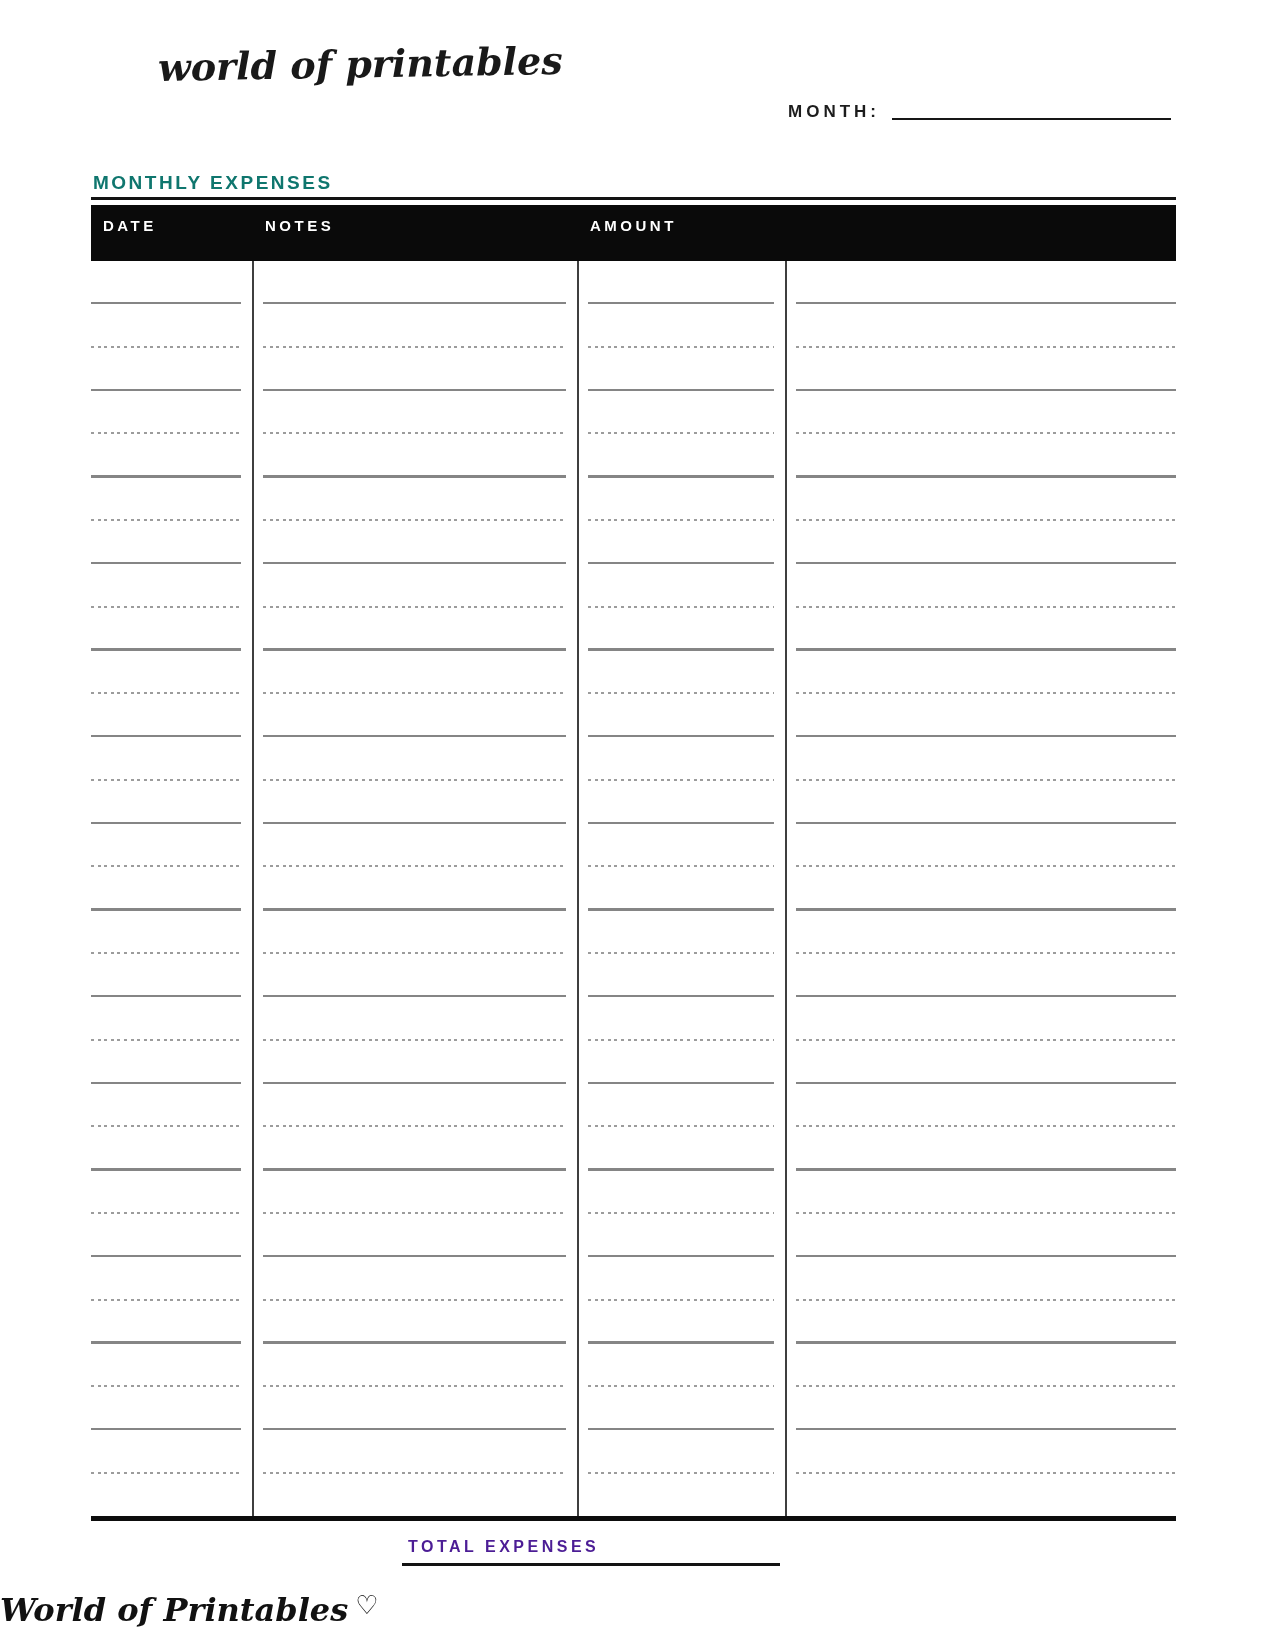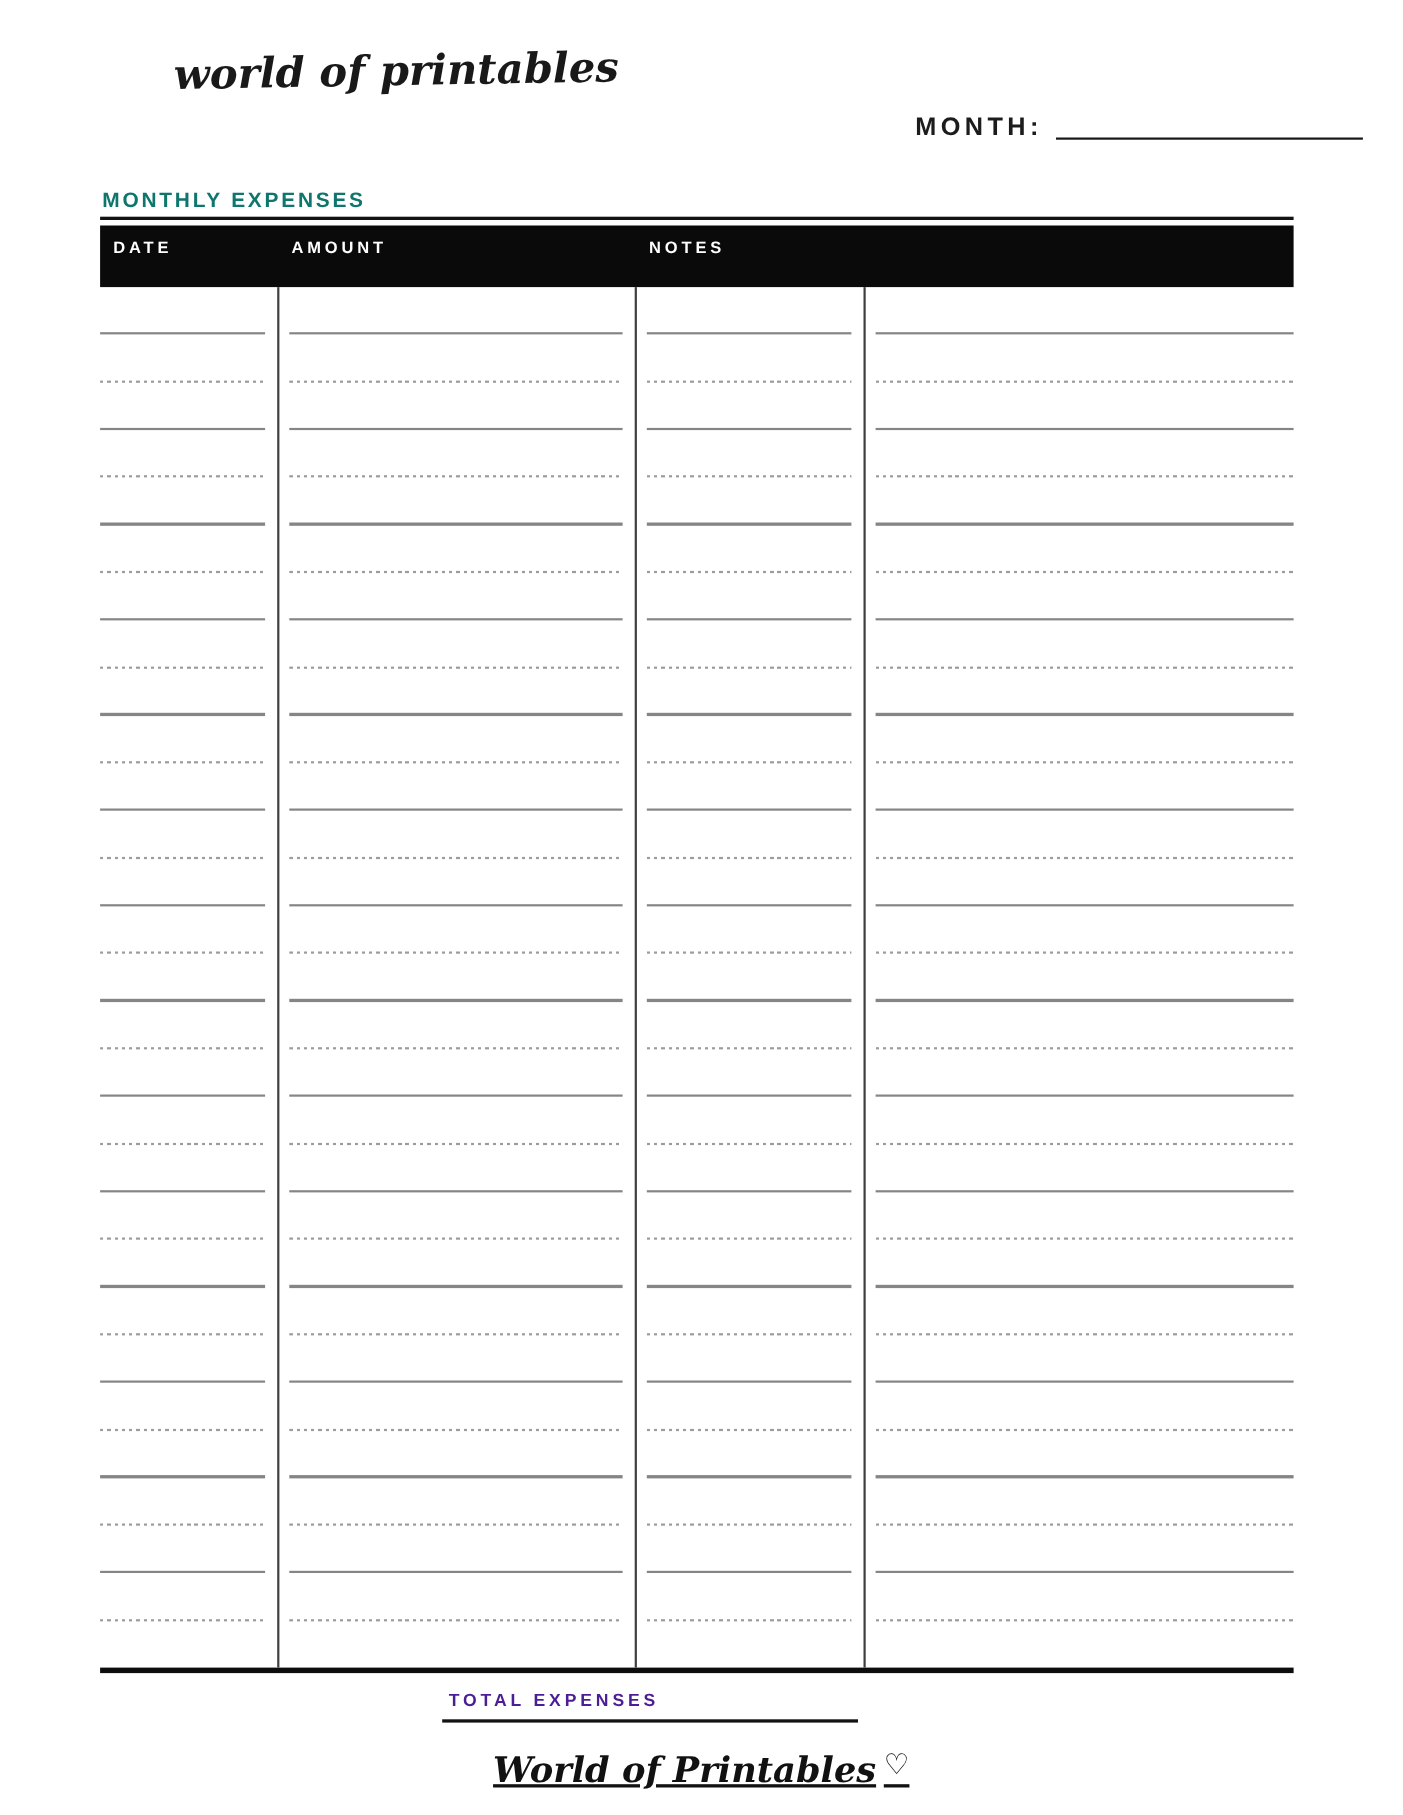--- a/index.html
+++ b/index.html
@@ -36,23 +36,22 @@
     -webkit-text-stroke:1.1px #161616;
   }
   .t-light{
     font-weight:400;letter-spacing:6px;margin-left:6px;
   }
   .month-row{
     position:absolute;left:788px;top:102px;
     display:flex;align-items:flex-end;
   }
   .month-label{
-    font-size:23px;font-weight:700;letter-spacing:4px;color:#1c1c1c;
+    font-size:17px;font-weight:700;letter-spacing:4px;color:#1c1c1c;
     padding-bottom:2px;
-    margin-left:44px;
   }
   .month-line{
     display:inline-block;width:279px;margin-left:12px;margin-bottom:4px;
     border-bottom:2.4px solid #161616;height:1px;
   }
 
   
   .section-label{
     position:absolute;left:93px;top:172px;
     font-size:19px;font-weight:700;letter-spacing:2.5px;color:#0f766e;
@@ -93,23 +92,23 @@
   .total-label{
     display:block;padding-left:6px;
     font-size:16px;font-weight:700;letter-spacing:3.5px;color:#4c1d95;
     white-space:nowrap;
   }
   .total-line{margin-top:7px;height:2.5px;background:#131313;}
 
   
   .footer-logo{
     position:absolute;left:0;top:1590px;width:100%;
-    text-align:center;white-space:nowrap;
+    white-space:nowrap;
     font-family:"DejaVu Serif", serif;font-style:italic;font-weight:700;
-    font-size:32px;color:#111111;text-decoration:underline;
+    font-size:32px;color:#111111;
   }
   .heart{
     font-family:"DejaVu Sans", sans-serif;font-style:normal;font-weight:400;
     font-size:26px;vertical-align:7px;margin-left:7px;
   }
 </style>
 </head>
 <body>
 
 <div class="page">
@@ -121,22 +120,22 @@
     <span class="month-label">MONTH:</span>
     <span class="month-line"></span>
   </div>
 
   <div class="section-label">MONTHLY EXPENSES</div>
 
   <div class="table">
     <div class="thin-line"></div>
     <div class="thead">
       <div class="hcell">DATE</div>
+      <div class="hcell">NOTES</div>
       <div class="hcell">AMOUNT</div>
-      <div class="hcell">NOTES</div>
     </div>
     <div class="rows">
       <div class="divider d1"></div>
       <div class="divider d2"></div>
       <div class="divider d3"></div>
 
     <div class="row solid">
           <div class="cell c0">
             <div class="cl"></div>
           </div>

